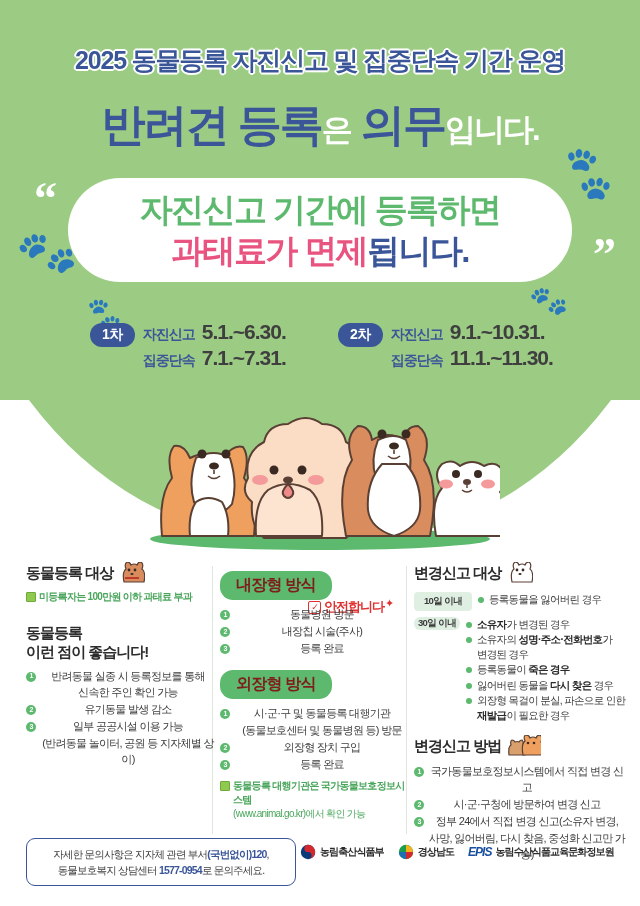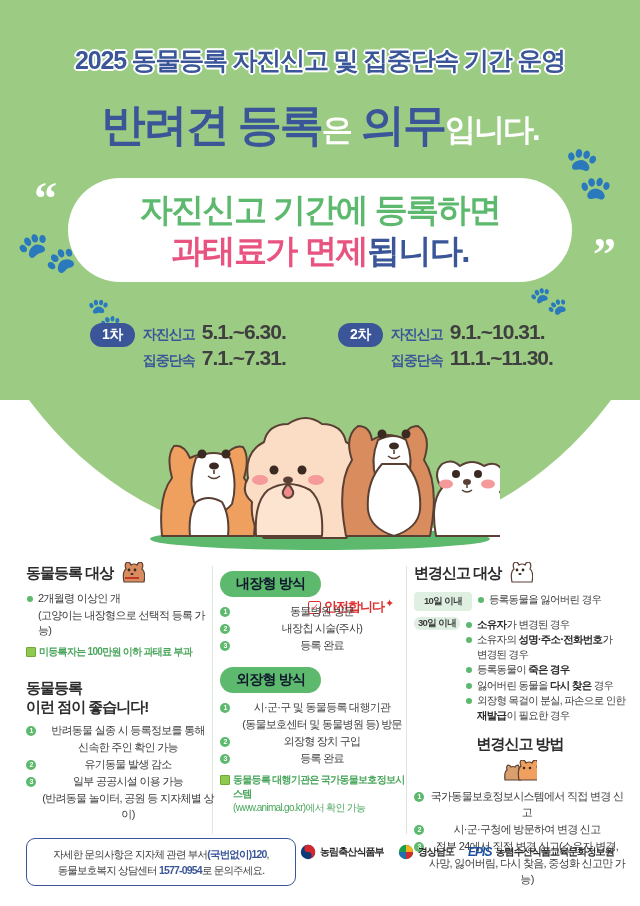--- a/index.html
+++ b/index.html
@@ -133,22 +133,22 @@
     font-size:10px;font-weight:bold;color:#4aa65c;letter-spacing:-.7px;
     line-height:1.4;margin-top:6px;padding-left:13px;position:relative;
   }
   .note::before{
     content:"";position:absolute;left:0;top:2px;width:8px;height:8px;
     background:#8fc94f;border:1px solid #6ea93a;border-radius:1px;
   }
   .note .reg{font-weight:normal;color:#4aa65c;}
 
   .gpill{
-    display:inline-block;background:#5cb96d;color:#0f172a;border-radius:13px;
-    padding:4px 16px;font-size:14px;font-weight:bold;letter-spacing:-.8px;
+    display:inline-block;background:#5cb96d;color:#7f1d1d;border-radius:13px;
+    padding:4px 16px;font-size:16px;font-weight:bold;letter-spacing:-.8px;
     margin-top:9px;
   }
   .safe{
     position:absolute;left:88px;top:36px;display:flex;align-items:center;gap:3px;
     color:#e03030;font-size:13px;font-weight:bold;letter-spacing:-1px;
   }
   .safebox{
     width:11px;height:11px;border:1.4px solid #e03030;border-radius:2px;
     display:flex;align-items:center;justify-content:center;font-size:9px;line-height:1;
   }
@@ -305,24 +305,20 @@
       <svg class="mini-dog" viewBox="0 0 26 22">
         <g stroke="#5a4034" stroke-width="1.2">
           <path d="M5 20 q-2 -10 2 -13 q-2 -5 1 -7 q3 0 4 3 q3 -2 6 0 q1 -3 4 -3 q3 2 1 7 q4 3 2 13z" fill="#d98d5e"></path>
           <circle cx="10" cy="8" r="1.4" fill="#3b2a22" stroke="none"></circle>
           <circle cx="16" cy="8" r="1.4" fill="#3b2a22" stroke="none"></circle>
           <ellipse cx="13" cy="12" rx="1.6" ry="1.1" fill="#3b2a22" stroke="none"></ellipse>
           <path d="M6 16 h14" stroke="#c0392b" stroke-width="2"></path>
         </g>
       </svg>
     </div>
-    <ul class="lst">
-      <li>2개월령 이상인 개</li>
-      <li class="nodot">(고양이는 내장형으로 선택적 등록 가능)</li>
-    </ul>
     <div class="note">미등록자는 100만원 이하 과태료 부과</div>
 
     <div class="sec-head two" style="margin-top:20px;">
       <div>동물등록</div>
       <div>이런 점이 좋습니다!</div>
     </div>
     <ol class="num">
       <li>반려동물 실종 시 등록정보를 통해</li>
       <li class="cont">신속한 주인 확인 가능</li>
       <li>유기동물 발생 감소</li>
@@ -386,21 +382,21 @@
         <ul class="lst">
           <li><b class="bk">소유자</b><span>가 변경된 경우</span></li>
           <li><span>소유자의 </span><b class="bk">성명·주소·전화번호</b><span>가</span><br><span>변경된 경우</span></li>
           <li><span>등록동물이 </span><b class="bk">죽은 경우</b></li>
           <li><span>잃어버린 동물을 </span><b class="bk">다시 찾은</b><span> 경우</span></li>
           <li><span>외장형 목걸이 분실, 파손으로 인한</span><br><b class="bk">재발급</b><span>이 필요한 경우</span></li>
         </ul>
       </div>
     </div>
 
-    <div class="sec-head" style="margin-top:12px;flex-direction:column;">
+    <div class="sec-head" style="margin-top:12px;">
       <span>변경신고 방법</span>
       <svg class="mini-dog" style="width:34px;" viewBox="0 0 34 22">
         <g stroke="#5a4034" stroke-width="1.2">
           <path d="M2 20 q-1 -8 2 -10 q-1 -4 1 -5 q2 0 3 2 q2 -1 4 0 q1 -2 3 -2 q2 2 1 5 q3 2 2 10z" fill="#d9a06e"></path>
           <path d="M16 20 q-2 -11 2 -14 q-2 -5 1 -6 q3 0 4 3 q3 -2 6 0 q1 -3 4 -3 q3 2 1 7 q4 3 2 13z" fill="#f0a05e"></path>
           <circle cx="21" cy="8" r="1.3" fill="#3b2a22" stroke="none"></circle>
           <circle cx="27" cy="8" r="1.3" fill="#3b2a22" stroke="none"></circle>
         </g>
       </svg>
     </div>

